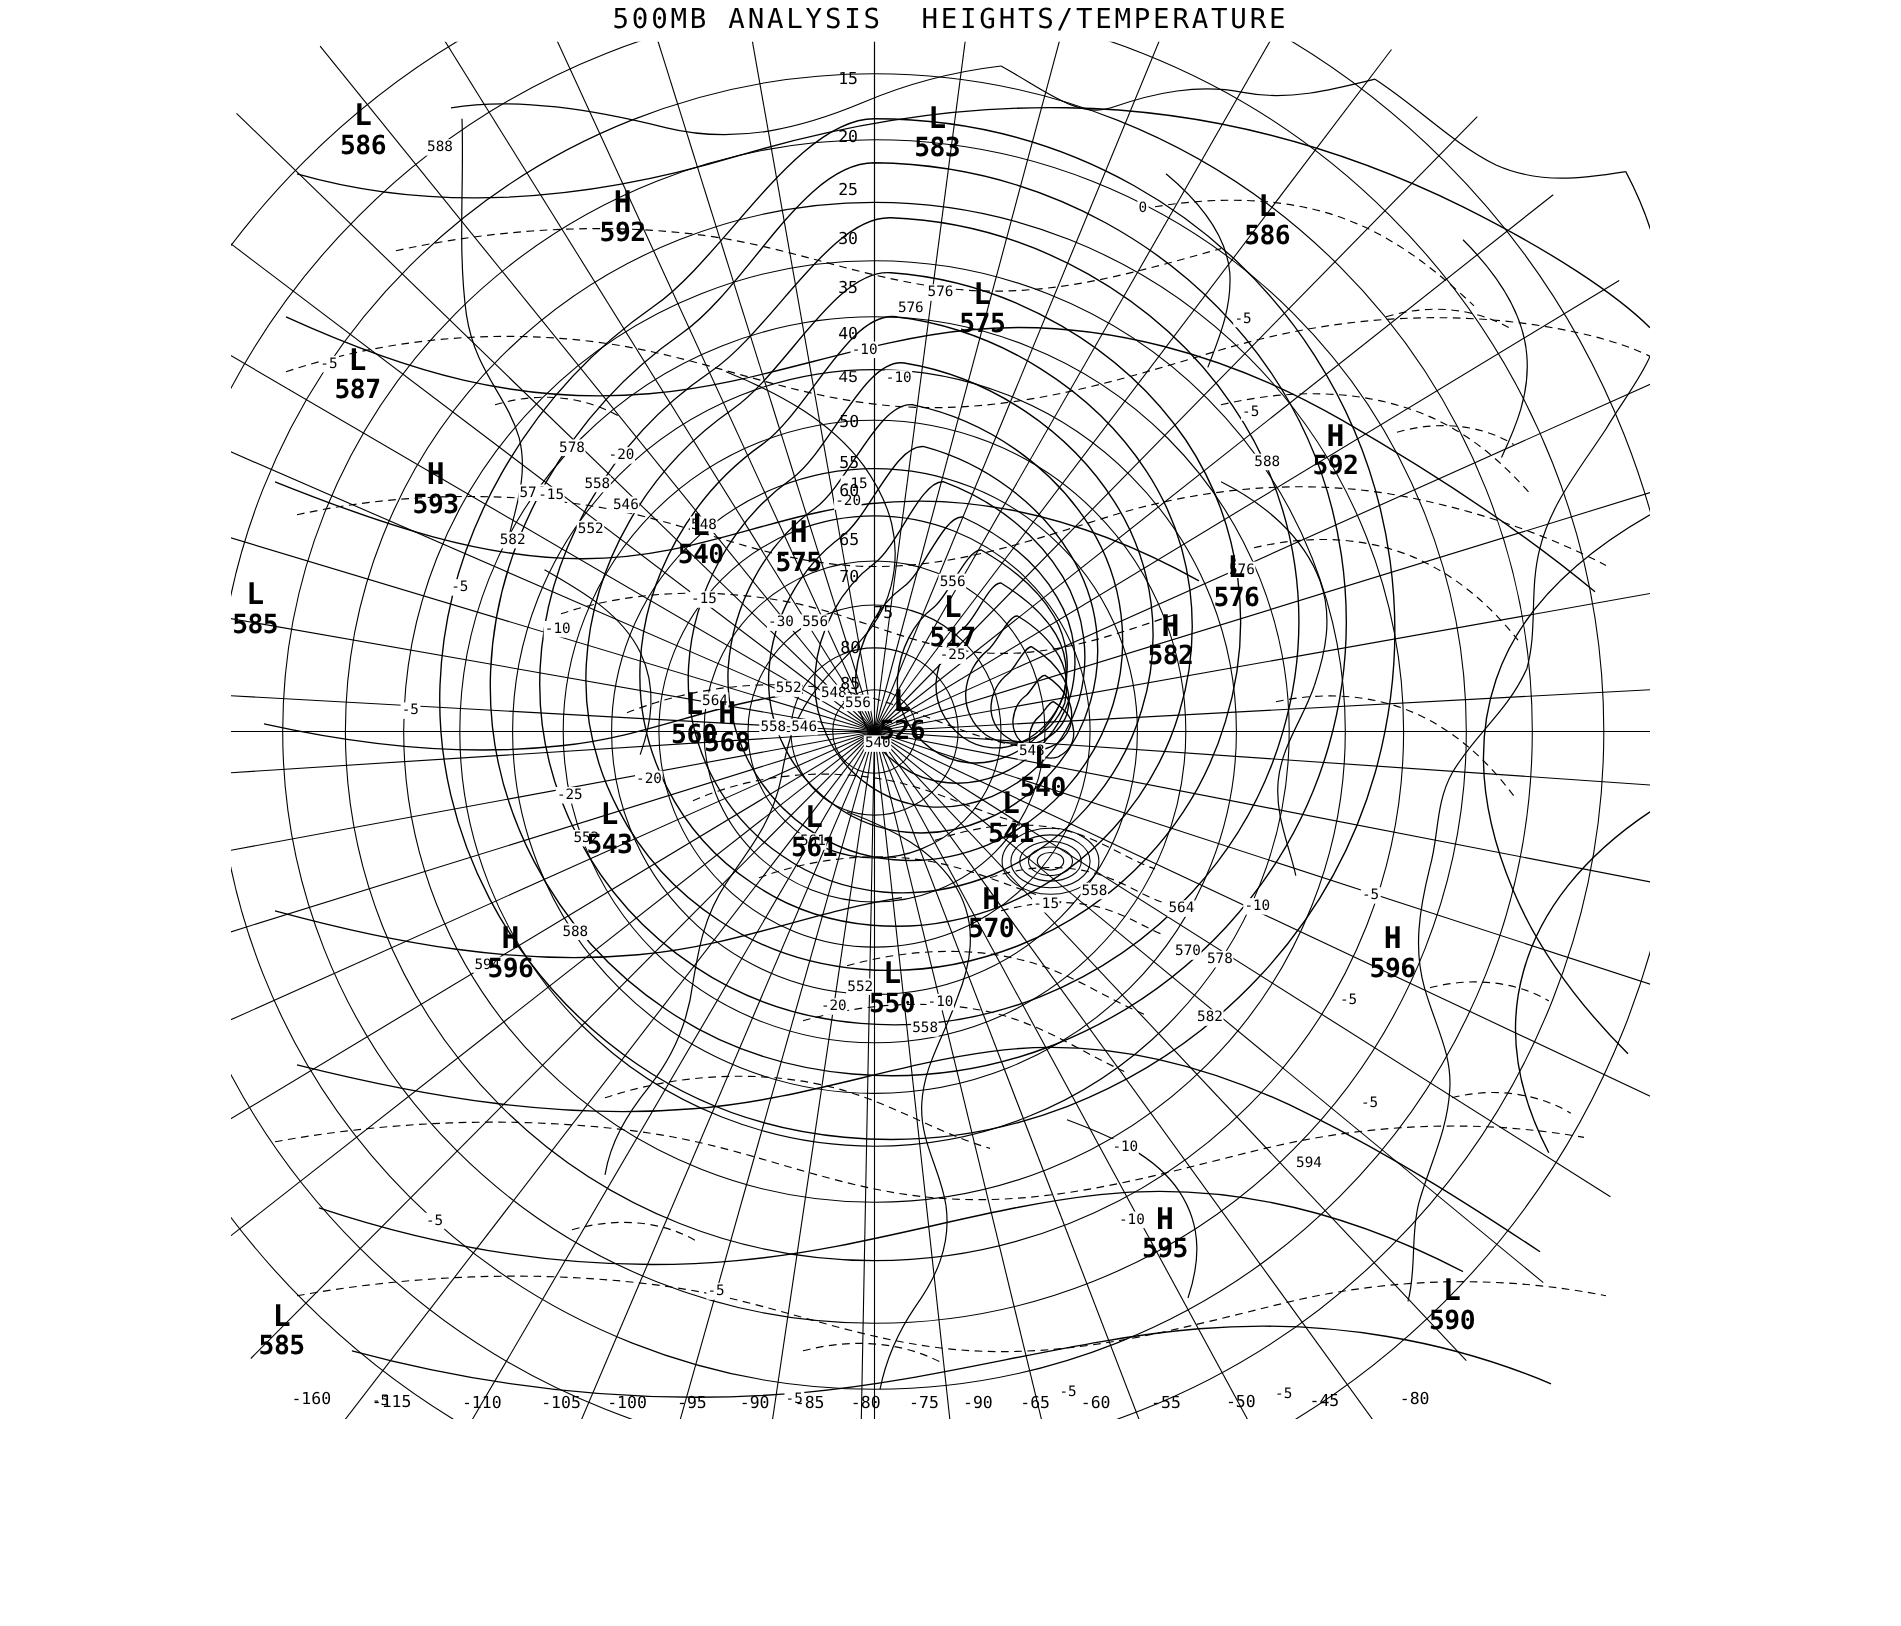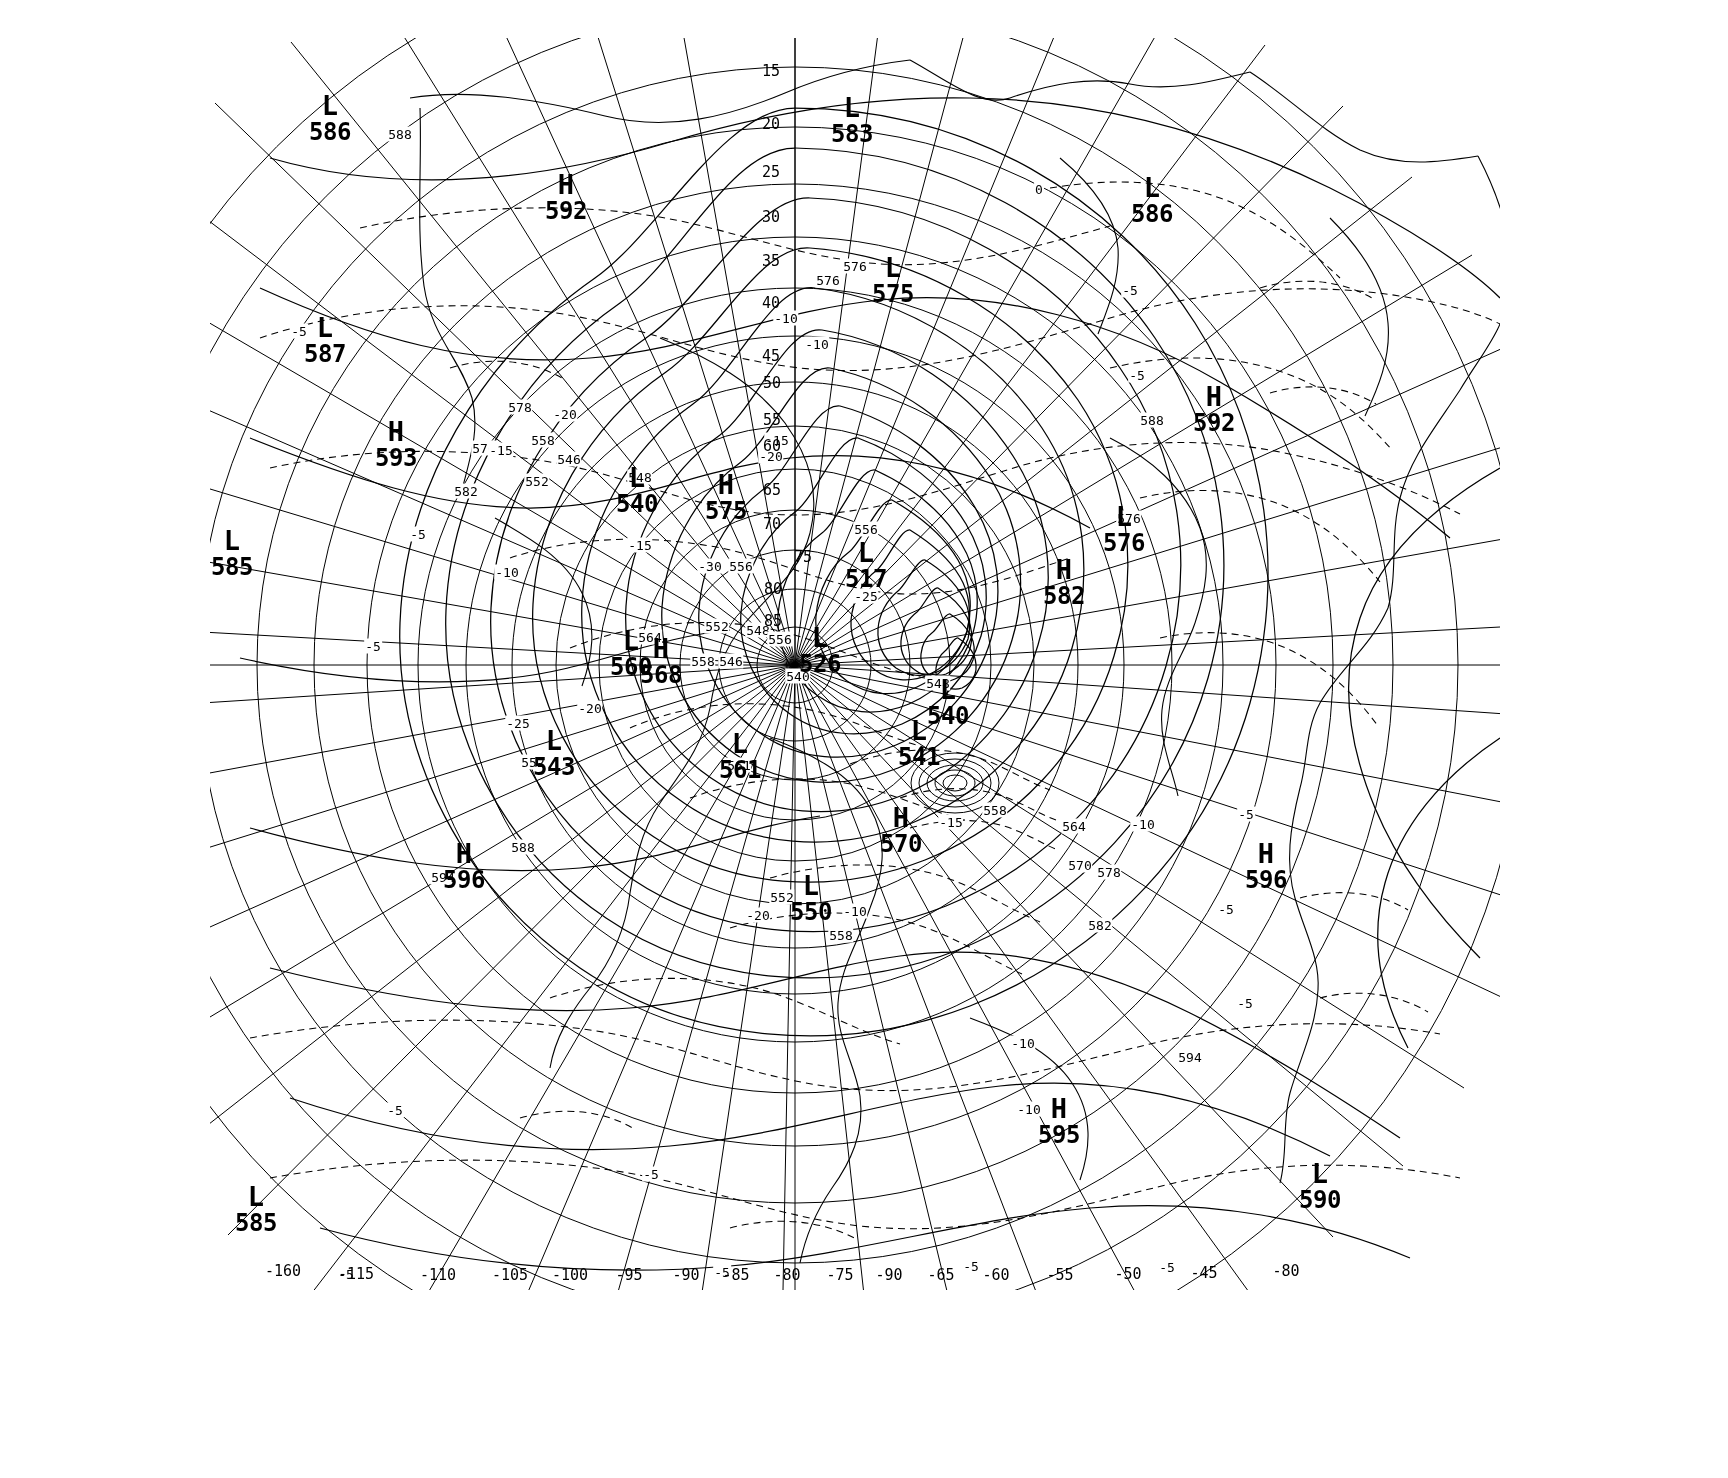--- a/index.html
+++ b/index.html
@@ -104,20 +104,21 @@
     white-space: pre;
     background: #ffffff;
     padding: 0 1px;
   }
 </style>
 </head>
 <body>
 
 <div id="page">
 
+  <div id="chart-title">500MB ANALYSIS  HEIGHTS/TEMPERATURE</div>
 
   <div id="map-area">
     <svg id="map-svg" width="1290" height="1252" viewBox="0 0 1290 1252" xmlns="http://www.w3.org/2000/svg">
       <defs>
         <clipPath id="mapclip">
           <rect x="0" y="0" width="1290" height="1252"></rect>
         </clipPath>
       </defs>
       <g clip-path="url(#mapclip)" fill="none" stroke="#000000" stroke-width="1">
 
@@ -364,21 +365,21 @@
       <span class="tlabel" style="left:957px;top:1229px;">-5</span>
     </div>
 
     <div>
       <span class="axis-lat" style="left:561px;top:33px;">15</span>
       <span class="axis-lat" style="left:561px;top:86px;">20</span>
       <span class="axis-lat" style="left:561px;top:134px;">25</span>
       <span class="axis-lat" style="left:561px;top:179px;">30</span>
       <span class="axis-lat" style="left:561px;top:223px;">35</span>
       <span class="axis-lat" style="left:561px;top:265px;">40</span>
-      <span class="axis-lat" style="left:561px;top:318px;">45</span>
+      <span class="axis-lat" style="left:561px;top:306px;font-family:Liberation Mono, monospace;">45</span>
       <span class="axis-lat" style="left:562px;top:345px;">50</span>
       <span class="axis-lat" style="left:562px;top:382px;">55</span>
       <span class="axis-lat" style="left:562px;top:408px;">60</span>
       <span class="axis-lat" style="left:562px;top:452px;">65</span>
       <span class="axis-lat" style="left:562px;top:486px;">70</span>
       <span class="axis-lat" style="left:593px;top:519px;">75</span>
       <span class="axis-lat" style="left:563px;top:551px;">80</span>
       <span class="axis-lat" style="left:563px;top:583px;">85</span>
     </div>
 

